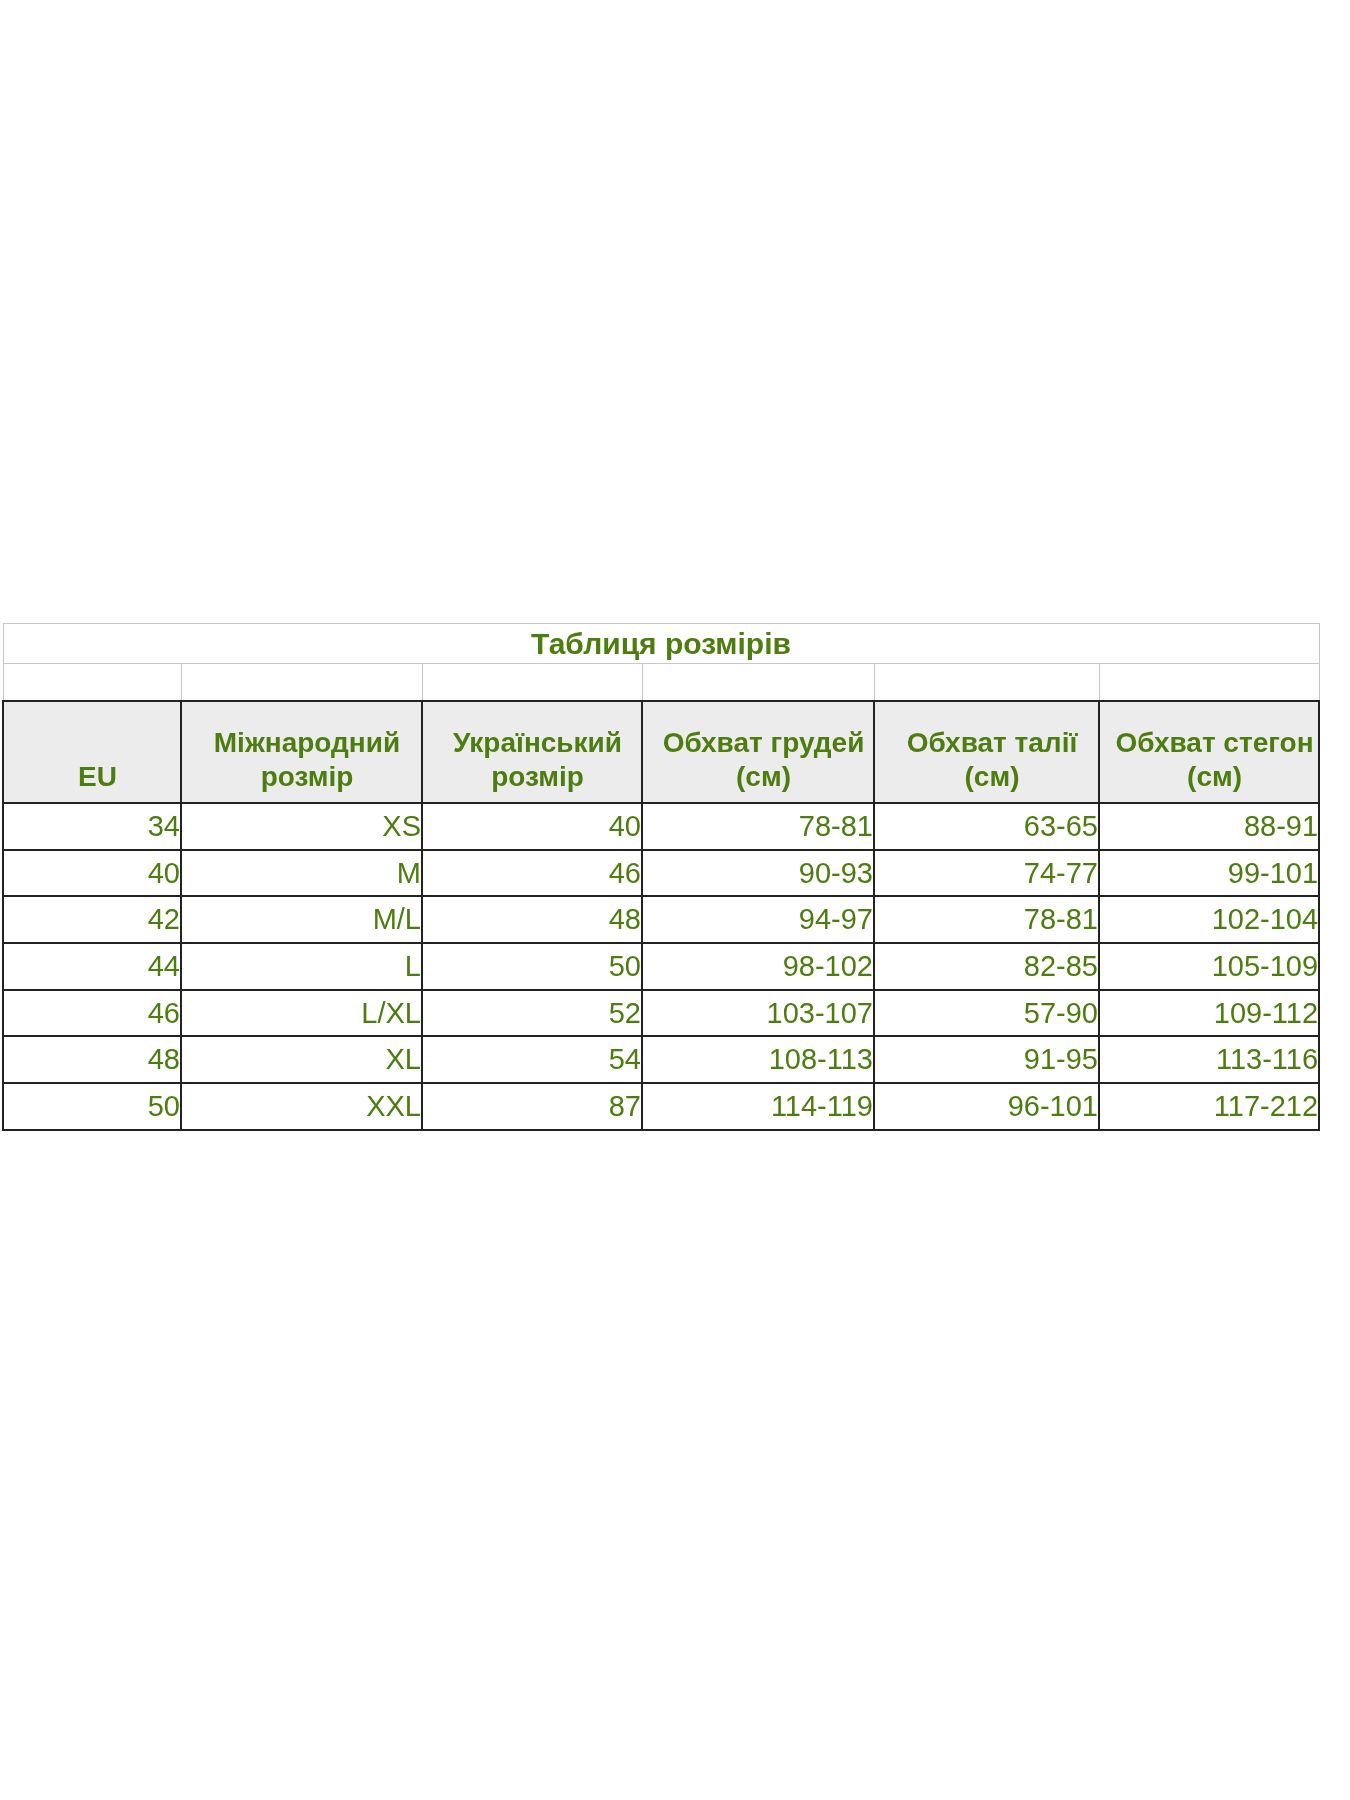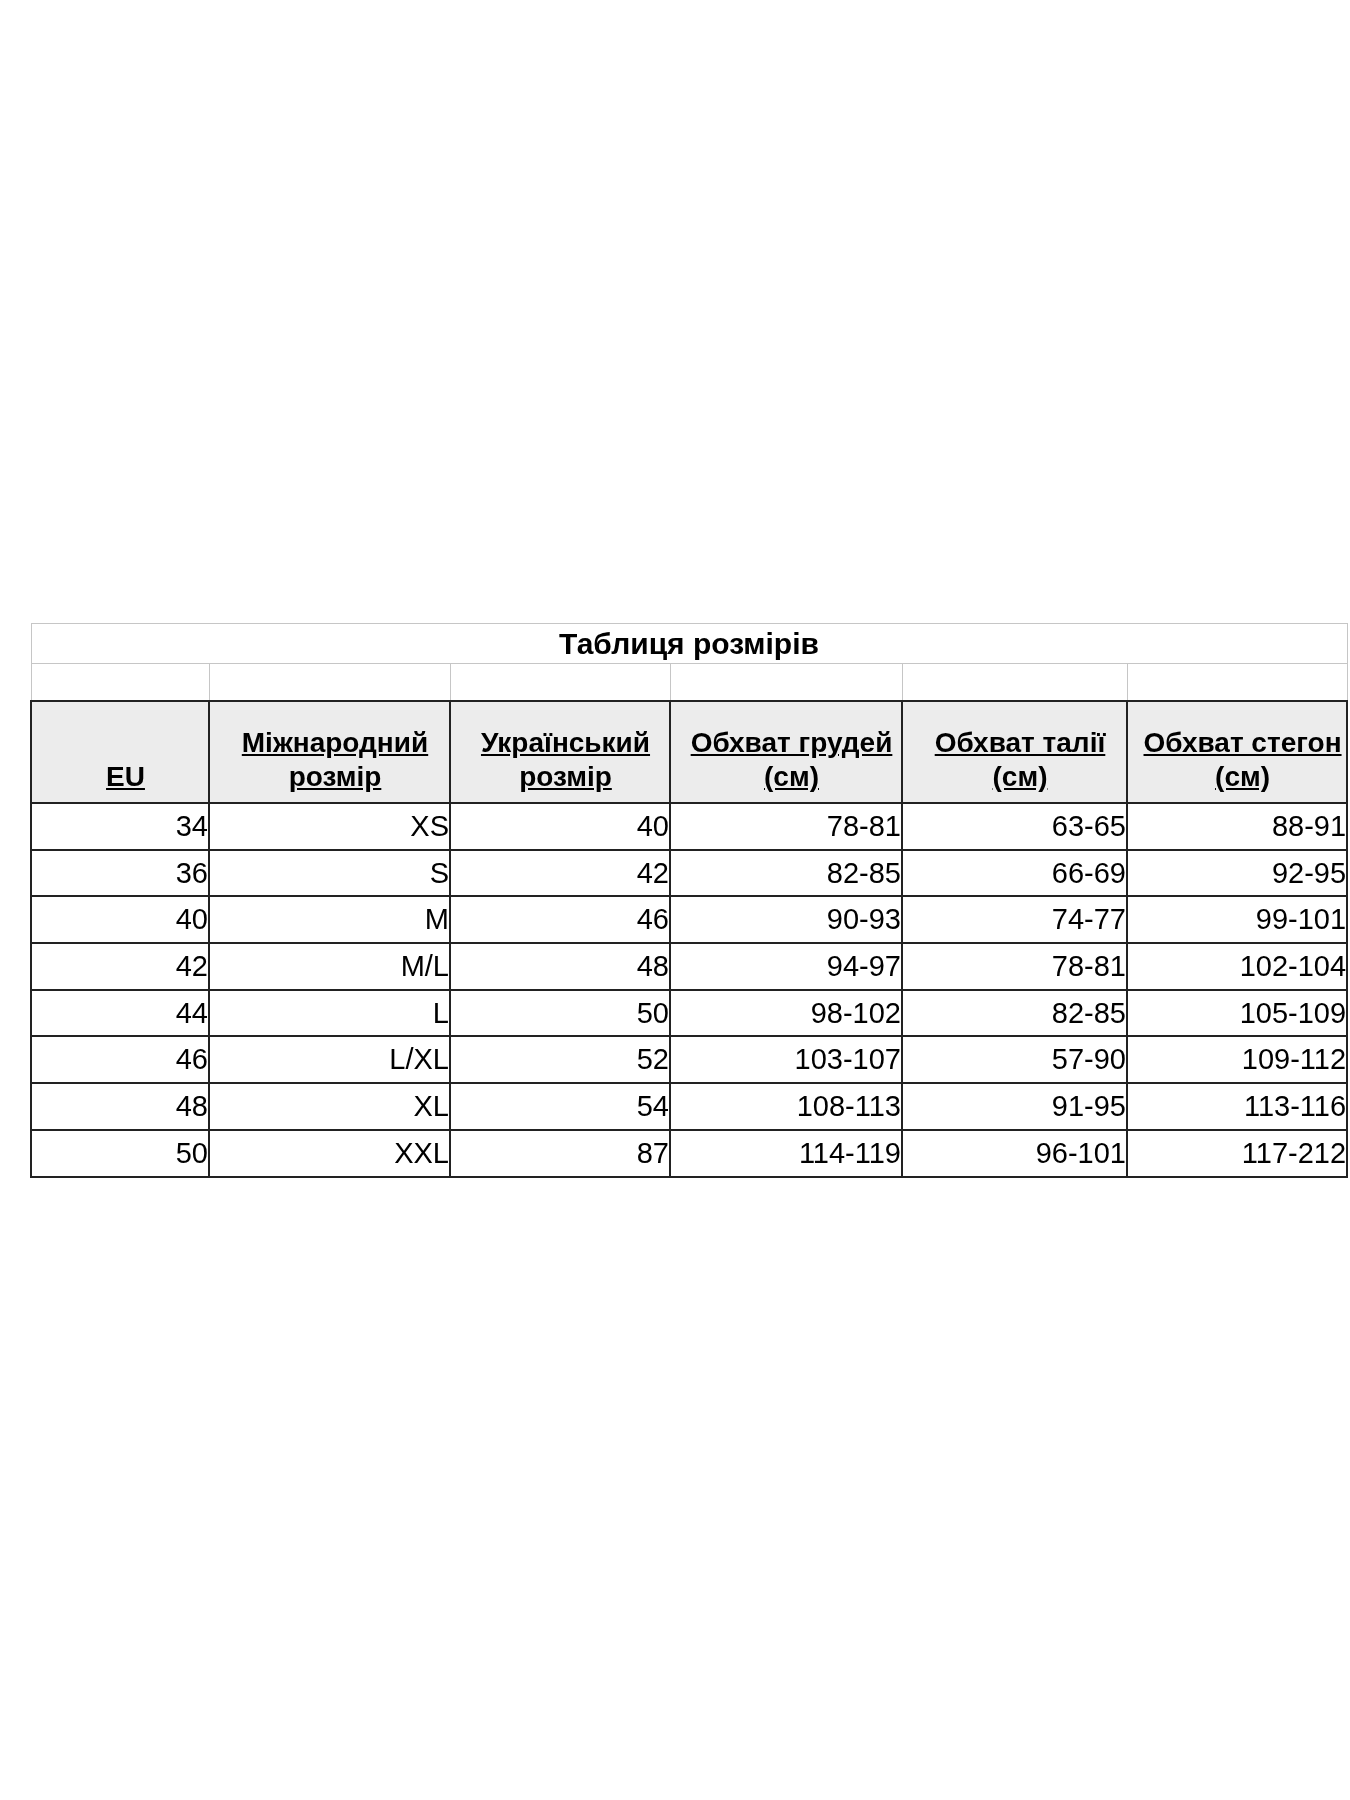--- a/index.html
+++ b/index.html
@@ -10,26 +10,26 @@
   }
   .page {
     position: relative;
     width: 1350px;
     height: 1800px;
     background: #ffffff;
     overflow: hidden;
   }
   table.size-table {
     position: absolute;
-    left: 30px;
+    left: 2px;
     top: 623px;
     width: 1316px;
     border-collapse: collapse;
     table-layout: fixed;
-    color: #000000;
+    color: #4d7c0f;
   }
   
   tr.title-row td {
     height: 39px;
     border: 1px solid var(--light-border, #c6c6c6);
     background: #ffffff;
     text-align: center;
     vertical-align: middle;
     font-weight: bold;
     font-size: 30px;
@@ -50,21 +50,20 @@
     height: 88px;
     border: 2px solid var(--dark-border, #222222);
     background: var(--header-bg, #ececec);
     font-weight: bold;
     font-size: 28px;
     line-height: 34px;
     text-align: center;
     vertical-align: bottom;
     padding: 4px 4px 8px 15px;
     overflow: hidden;
-    text-decoration: underline;
   }
   
   tbody.data-rows td {
     height: 44.7px;
     border: 2px solid var(--dark-border, #222222);
     background: #ffffff;
     font-size: 29px;
     line-height: 1;
     text-align: right;
     vertical-align: middle;
@@ -110,28 +109,20 @@
     <tbody class="data-rows" id="data-rows">
         <tr>
           <td>34</td>
           <td>XS</td>
           <td>40</td>
           <td>78-81</td>
           <td>63-65</td>
           <td>88-91</td>
         </tr>
         <tr>
-          <td>36</td>
-          <td>S</td>
-          <td>42</td>
-          <td>82-85</td>
-          <td>66-69</td>
-          <td>92-95</td>
-        </tr>
-        <tr>
           <td>40</td>
           <td>M</td>
           <td>46</td>
           <td>90-93</td>
           <td>74-77</td>
           <td>99-101</td>
         </tr>
         <tr>
           <td>42</td>
           <td>M/L</td>

